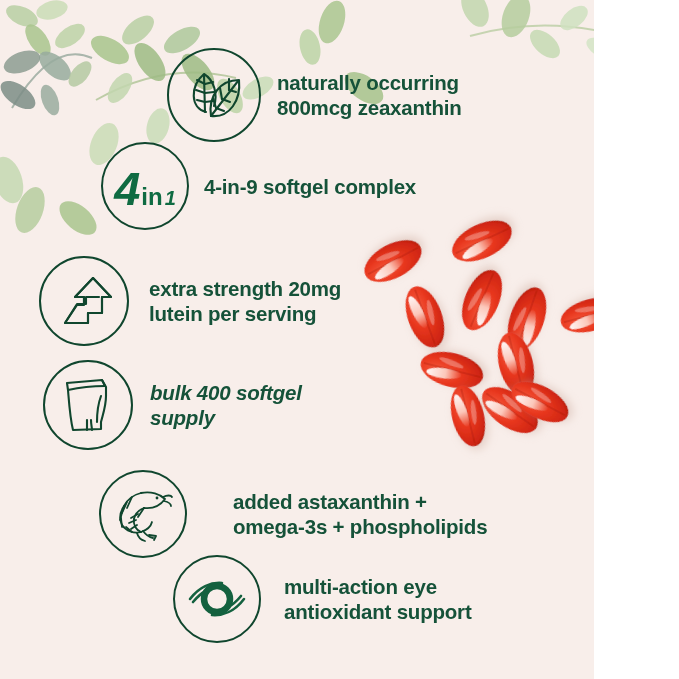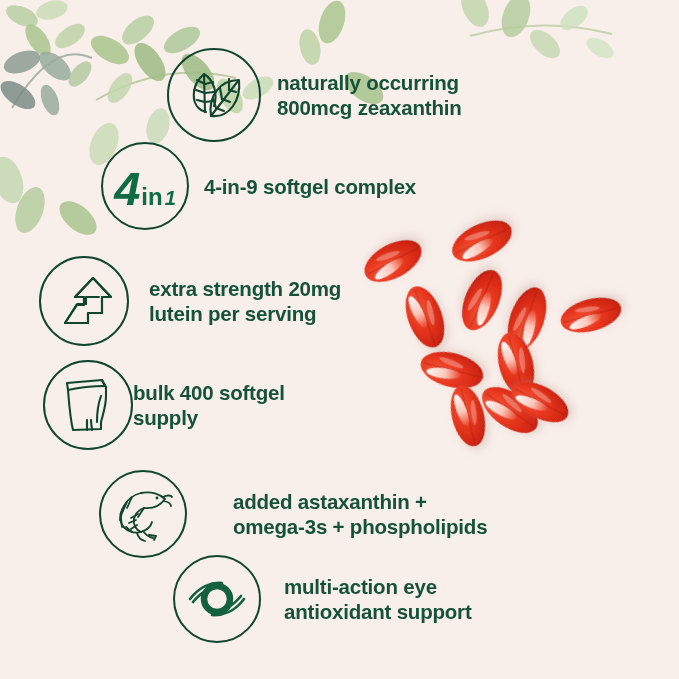--- a/index.html
+++ b/index.html
@@ -2,21 +2,21 @@
 <html><head>
 <meta charset="utf-8">
 <style>
   html, body {
     margin: 0;
     padding: 0;
     background: #ffffff;
   }
   #stage {
     position: relative;
-    width: 679px;
+    width: 594px;
     height: 679px;
     overflow: hidden;
     background: #f8eeea;
     font-family: "Liberation Sans", sans-serif;
   }
 
   
   #foliage {
     position: absolute;
     left: 0; top: 0;
@@ -274,21 +274,21 @@
           <path d="M6 7 L41 4 L45 11 L45 20 C45 30 42 38 40 46 L40 53 L12 54
                    C9 42 8 26 7 14 Z"></path>
           <path d="M7 14 C16 12 32 10 44 10"></path>
           <path d="M41 4 L44 10"></path>
           <path d="M40 20 C37 28 36 38 36 46"></path>
           <path d="M26 44 L26 54"></path>
           <path d="M30 44 C30 48 31 52 31 54"></path>
         </g>
       </svg>
     </div>
-    <div class="ftext" style="">bulk 400 softgel
+    <div class="ftext" style="margin-left:17px;font-style:italic;">bulk 400 softgel
 supply</div>
   </div>
 
   <div class="feature" style="left:99px; top:470px;gap:24px;">
     <div class="badge" style="width:88px; height:88px;">
       <svg width="60" height="56" viewBox="0 0 60 56">
         <g fill="none" stroke="#10462e" stroke-width="1.8" stroke-linecap="round" stroke-linejoin="round">
           <path d="M28 7 C38 5 47 8 52 13 C47 20 40 23 31 22"></path>
           <path d="M50 11 C54 9 58 9 59 11"></path>
           <path d="M51 15 C55 16 58 18 58 20"></path>

